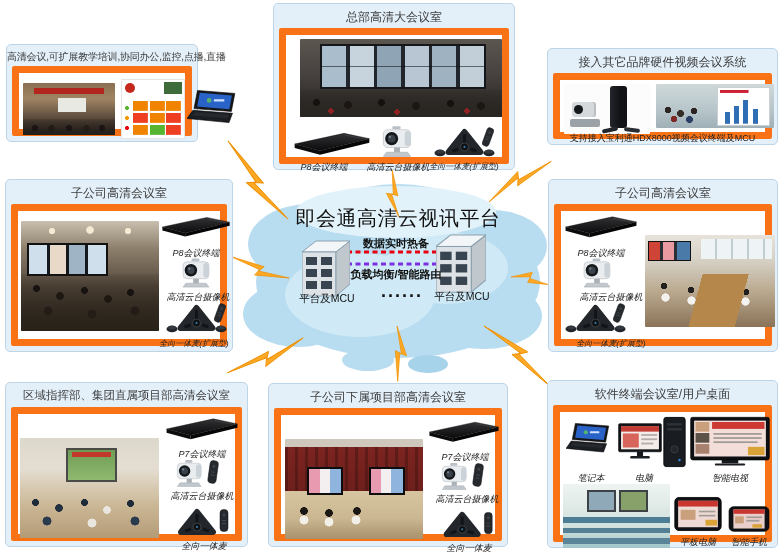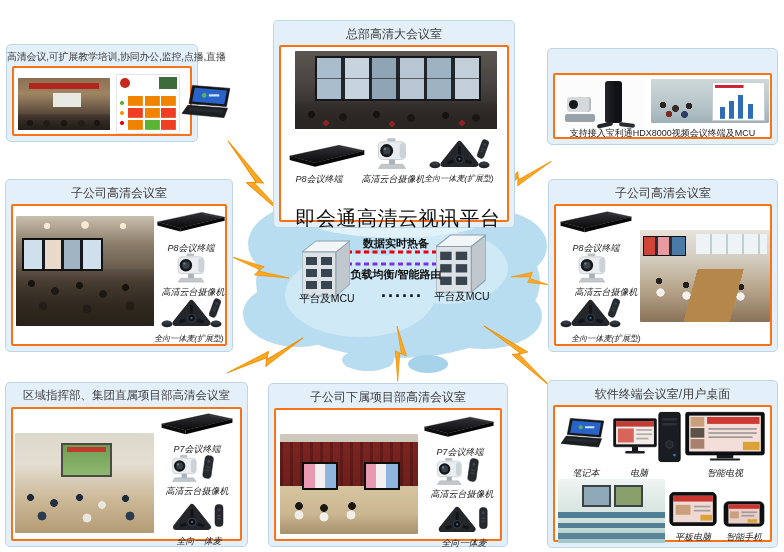--- a/index.html
+++ b/index.html
@@ -2,21 +2,21 @@
 <html><head>
 <meta charset="utf-8">
 <style>
   html,body{margin:0;padding:0;background:#fff;}
   #stage{position:relative;width:784px;height:552px;background:#fff;overflow:hidden;
          font-family:"Liberation Sans","DejaVu Sans",sans-serif;}
   .abs{position:absolute;}
   .panel{position:absolute;background:#e4f0f9;border:1px solid #bdd5e6;border-radius:5px;box-sizing:border-box;}
   .panel-title{text-align:center;font-size:12px;color:#3c3c3c;padding-top:5px;white-space:nowrap;}
   .panel-body{position:absolute;left:5px;right:5px;top:24px;bottom:5px;background:#fff;
-              border:2px solid #f97316;border-radius:2px;}
+              border:7px solid #f97316;border-radius:2px;}
   .photo{position:absolute;overflow:hidden;border-radius:1px;}
   .pd{position:absolute;}
   .dlabel{position:absolute;transform:translateX(-50%);font-size:9px;color:#222;white-space:nowrap;font-style:italic;}
   .ctext{position:absolute;text-align:center;color:#111;z-index:3;}
   svg.dev{position:absolute;}
 </style>
 </head>
 <body>
 
 <div id="stage">
@@ -189,21 +189,21 @@
         <div class="pd" style="right:2px;top:2px;width:18px;height:12px;background:#3e6b3a"></div>
         <div class="pd" style="left:2px;top:22px;width:6px;height:32px;background:radial-gradient(circle,#58b531 45%,transparent 52%) 50% 10%/6px 6px no-repeat,radial-gradient(circle,#f39800 45%,transparent 52%) 50% 50%/6px 6px no-repeat,radial-gradient(circle,#e60012 45%,transparent 52%) 50% 90%/6px 6px no-repeat"></div>
         <div class="pd" style="left:11px;top:21px;width:48px;height:34px;background:linear-gradient(#f08300,#f08300) 0% 0%/31% 29% no-repeat,linear-gradient(#f08300,#f08300) 50% 0%/31% 29% no-repeat,linear-gradient(#f08300,#f08300) 100% 0%/31% 29% no-repeat,linear-gradient(#ef3f23,#ef3f23) 0% 50%/31% 29% no-repeat,linear-gradient(#f08300,#f08300) 50% 50%/31% 29% no-repeat,linear-gradient(#ef3f23,#ef3f23) 100% 50%/31% 29% no-repeat,linear-gradient(#f08300,#f08300) 0% 100%/31% 29% no-repeat,linear-gradient(#58b531,#58b531) 50% 100%/31% 29% no-repeat,linear-gradient(#ef3f23,#ef3f23) 100% 100%/31% 29% no-repeat"></div>
       </div>
       <svg class="dev" style="left:168px;top:12px;width:56px;height:46px" viewBox="0 0 96 64">
           <use href="#laptop"></use>
         </svg>
     </div>
   </div>
 
-  <div class="panel" style="left:273px;top:20px;width:242px;height:208px;z-index:2">
+  <div class="panel" style="left:273px;top:3px;width:242px;height:167px;z-index:2">
     <div class="panel-title">总部高清大会议室</div>
     <div class="panel-body">
       <div class="photo" style="left:14px;top:4px;width:202px;height:78px;background:linear-gradient(180deg,#5c5650 0%,#474240 45%,#34302d 75%,#262422 100%)">
         <div class="pd" style="left:10%;top:7%;width:80%;height:52%;border:2px solid #14161a;background:linear-gradient(180deg,rgba(10,12,16,0) 0 48%,rgba(10,12,16,.55) 48% 52%,rgba(10,12,16,0) 52%),linear-gradient(90deg,#aabdcd 0 15%,#20262c 15% 17%,#c7d3dd 17% 32%,#20262c 32% 34%,#8fa5b6 34% 49%,#20262c 49% 51%,#b7c6d2 51% 66%,#20262c 66% 68%,#9eb2c2 68% 83%,#20262c 83% 85%,#c2cfd9 85% 100%)"></div>
         <div class="pd" style="left:0;bottom:0;width:100%;height:34%;background:radial-gradient(circle,#15110e 42%,transparent 48%) 6% 40%/11px 11px no-repeat,radial-gradient(circle,#1c1613 42%,transparent 48%) 22% 62%/12px 12px no-repeat,radial-gradient(circle,#15110e 42%,transparent 48%) 40% 45%/11px 11px no-repeat,radial-gradient(circle,#1c1613 42%,transparent 48%) 58% 66%/12px 12px no-repeat,radial-gradient(circle,#15110e 42%,transparent 48%) 76% 46%/11px 11px no-repeat,radial-gradient(circle,#1c1613 42%,transparent 48%) 92% 64%/12px 12px no-repeat,radial-gradient(circle,#8f2220 45%,transparent 52%) 14% 90%/8px 8px no-repeat,radial-gradient(circle,#8f2220 45%,transparent 52%) 48% 92%/8px 8px no-repeat,radial-gradient(circle,#8f2220 45%,transparent 52%) 84% 90%/8px 8px no-repeat,linear-gradient(180deg,rgba(35,30,26,.15),#2a2622)"></div>
       </div>
       <svg class="dev" style="left:6px;top:94px;width:80px;height:30px" viewBox="0 0 120 40">
           <use href="#terminal"></use>
         </svg>
       <svg class="dev" style="left:92px;top:90px;width:38px;height:32px" viewBox="0 0 64 54">
@@ -215,20 +215,21 @@
         <use href="#pod" x="100" y="42" width="26" height="18"></use>
         <use href="#remote" x="102" y="0" width="18" height="40" transform="rotate(20 111 20)"></use>
       </svg>
       <span class="dlabel" style="left:38px;top:126px">P8会议终端</span>
       <span class="dlabel" style="left:112px;top:126px">高清云台摄像机</span>
       <span class="dlabel" style="left:178px;top:126px;font-size:8px">全向一体麦(扩展型)</span>
     </div>
   </div>
 
   <div class="panel" style="left:547px;top:48px;width:231px;height:97px;z-index:2">
+    <div class="panel-title">接入其它品牌硬件视频会议系统</div>
     <div class="panel-body">
       <div class="photo" style="left:4px;top:4px;width:86px;height:50px;background:#fcfcfc">
         <div class="pd" style="left:46px;top:2px;width:17px;height:42px;border-radius:3px;background:linear-gradient(90deg,#23262a,#101215 60%)"></div>
         <div class="pd" style="left:8px;top:18px;width:24px;height:15px;border-radius:3px;background:#d5d9dc;box-shadow:inset -2px 0 0 #b9bfc4"></div>
         <div class="pd" style="left:10px;top:21px;width:9px;height:9px;border-radius:50%;background:#14181b"></div>
         <div class="pd" style="left:6px;top:35px;width:30px;height:8px;border-radius:2px;background:#9aa2a8"></div>
         <div class="pd" style="left:38px;top:44px;width:16px;height:4px;border-radius:2px;background:#23262a;transform:rotate(-12deg)"></div>
         <div class="pd" style="left:60px;top:44px;width:16px;height:4px;border-radius:2px;background:#2a2d32;transform:rotate(8deg)"></div>
       </div>
       <div class="photo" style="left:96px;top:4px;width:118px;height:44px;background:linear-gradient(180deg,#cfd8d8 0%,#b6c5ca 60%,#9fb0b6 100%)">

